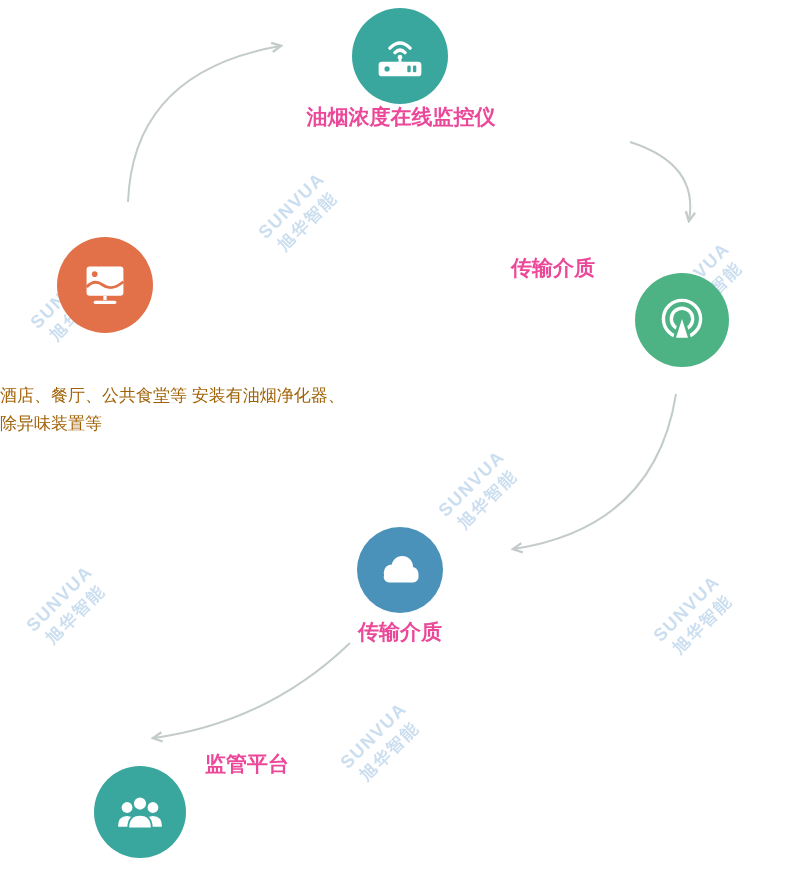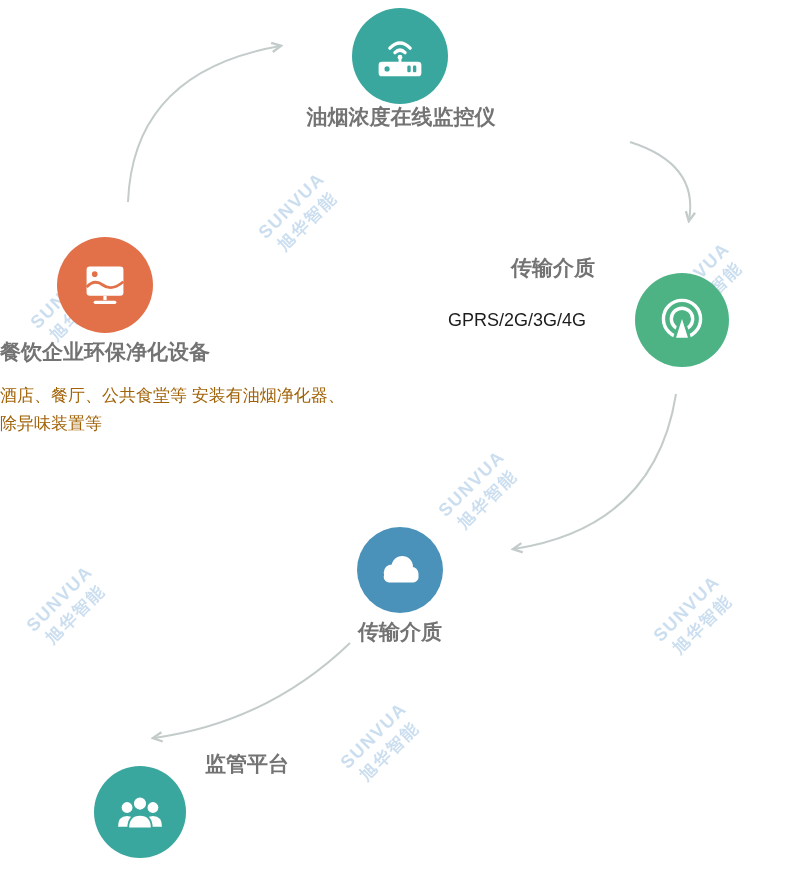--- a/index.html
+++ b/index.html
@@ -17,21 +17,21 @@
   svg.arrows { position:absolute; left:0; top:0; width:800px; height:891px; pointer-events:none; }
   svg.arrows path.flow { fill:none; stroke:#c3cccb; stroke-width:2; }
 
   
   .circle { position:absolute; border-radius:50%; display:flex; align-items:center; justify-content:center; }
   .c-teal   { background:#3aa79f; }
   .c-orange { background:#e2714a; }
   .c-green  { background:#4db385; }
   .c-blue   { background:#4a92ba; }
 
-  .heading { position:absolute; font-weight:bold; color:#737373; font-size:21px; white-space:nowrap; }
+  .heading { position:absolute; font-weight:bold; color:#ec4899; font-size:21px; white-space:nowrap; }
   .center-x { transform:translateX(-50%); }
   .body-text { position:absolute; color:#a16207; font-size:17px; line-height:28px; }
   .tx-lines { position:absolute; text-align:center; color:#1c1c1c; font-size:18px; line-height:32px; transform:translateX(-50%); white-space:nowrap; }
 </style>
 </head>
 <body>
 
 <div class="canvas">
 
   <div class="wm" style="left:240px; top:192px;">
@@ -91,33 +91,31 @@
 
   <div class="circle c-orange" style="left:57px; top:237px; width:96px; height:96px;">
     <svg width="52" height="52" viewBox="0 0 48 48">
       <rect x="7" y="7" width="34" height="27" rx="3" fill="#fff"></rect>
       <circle cx="14.5" cy="14" r="2.6" fill="#e2714a"></circle>
       <path d="M7,26 Q14,18 22,24 Q30,30 41,21" stroke="#e2714a" stroke-width="2.6" fill="none"></path>
       <path d="M24,34 L24,38" stroke="#fff" stroke-width="3"></path>
       <path d="M15,40 H33" stroke="#fff" stroke-width="3" stroke-linecap="round"></path>
     </svg>
   </div>
-  <div class="heading" style="left:0px; top:338px;">餐饮企业环保净化设备</div>
   <div class="body-text" style="left:0px; top:382px; width:350px;">酒店、餐厅、公共食堂等 安装有油烟净化器、除异味装置等</div>
 
   <div class="circle c-green" style="left:635px; top:273px; width:94px; height:94px;">
     <svg width="54" height="54" viewBox="0 0 48 48">
       <circle cx="24" cy="23" r="16.5" stroke="#fff" stroke-width="3" fill="none"></circle>
       <circle cx="24" cy="23" r="9.5" stroke="#fff" stroke-width="3" fill="none"></circle>
       <path d="M24,19 L31,41 L17,41 Z" fill="#fff" stroke="#4db385" stroke-width="2.5" stroke-linejoin="round"></path>
     </svg>
   </div>
   <div class="heading center-x" style="left:553px; top:254px;">传输介质</div>
   <div class="tx-lines" style="left:517px; top:304px;">
-    <div>GPRS/2G/3G/4G</div>
   </div>
 
   <div class="circle c-blue" style="left:357px; top:527px; width:86px; height:86px;">
     <svg width="54" height="54" viewBox="0 0 48 48">
       <g fill="#fff">
         <circle cx="17" cy="26.5" r="7.5"></circle>
         <circle cx="26" cy="21" r="9.5"></circle>
         <circle cx="34" cy="27.5" r="6.5"></circle>
         <rect x="9.5" y="25.5" width="31" height="9.5" rx="4.75"></rect>
       </g>

